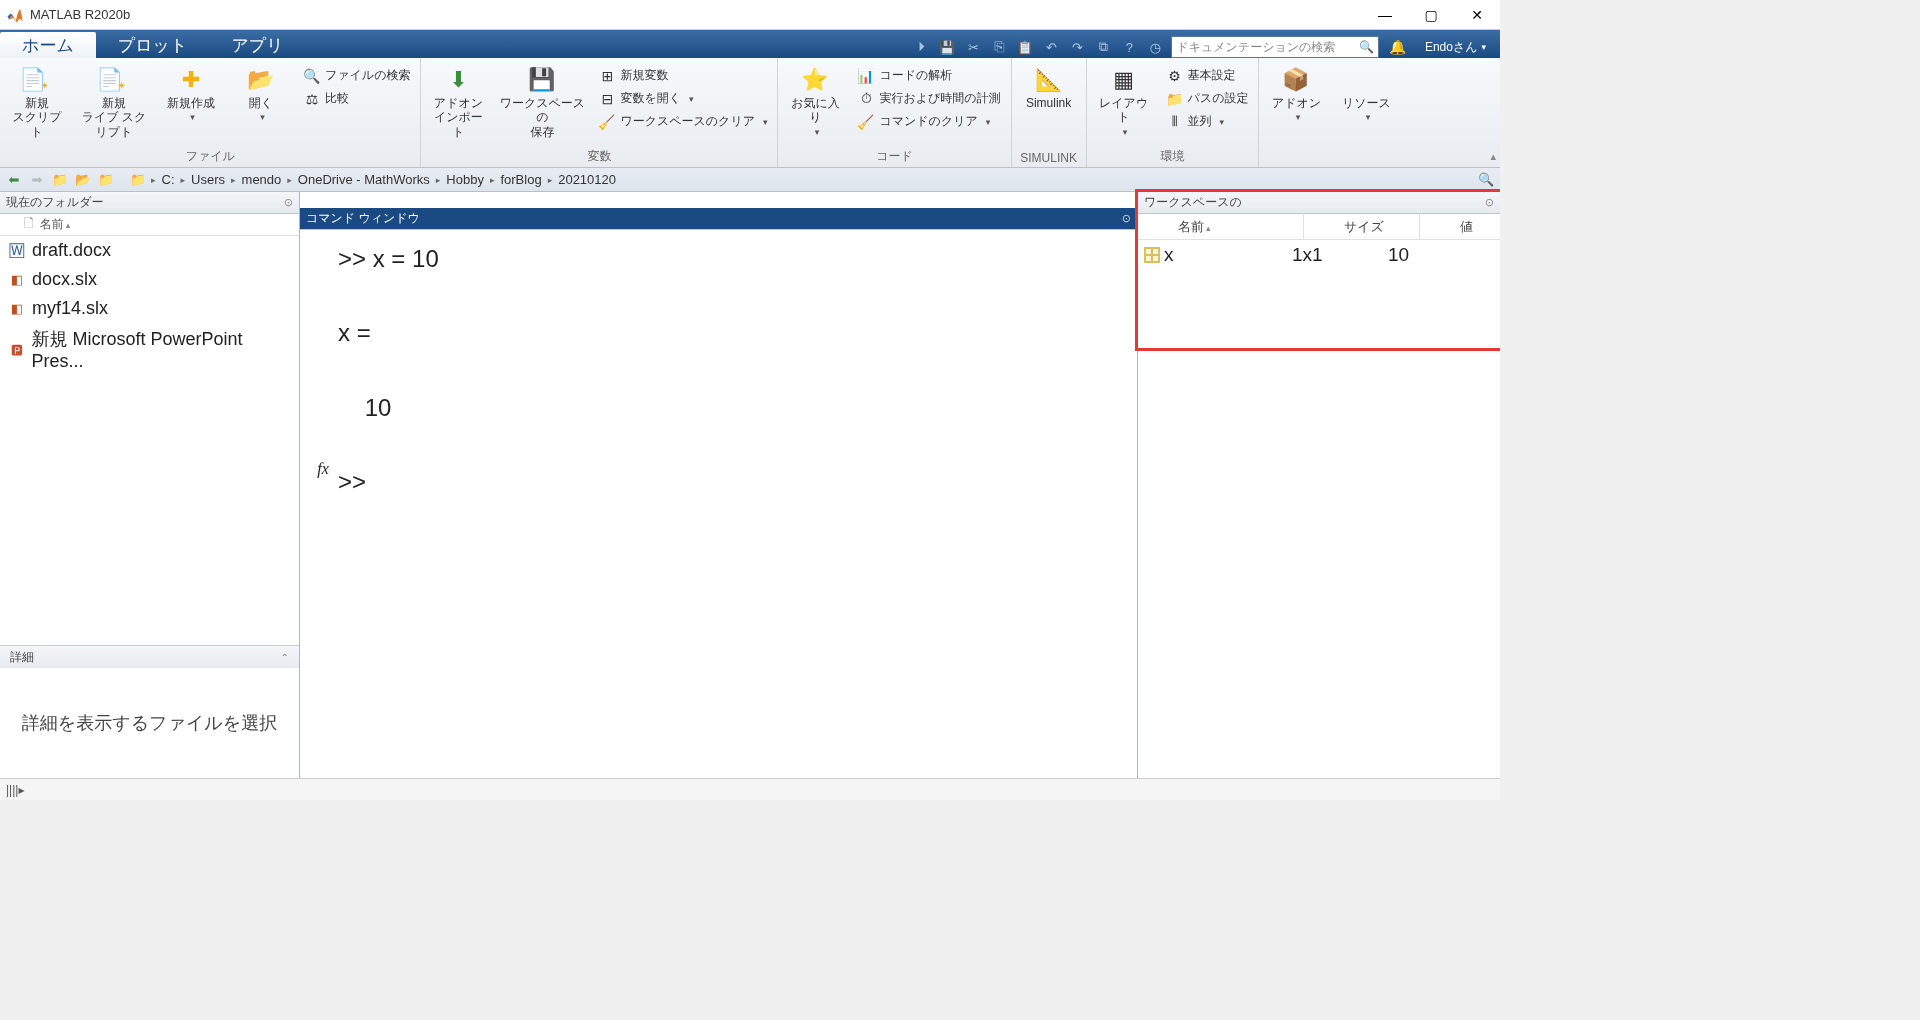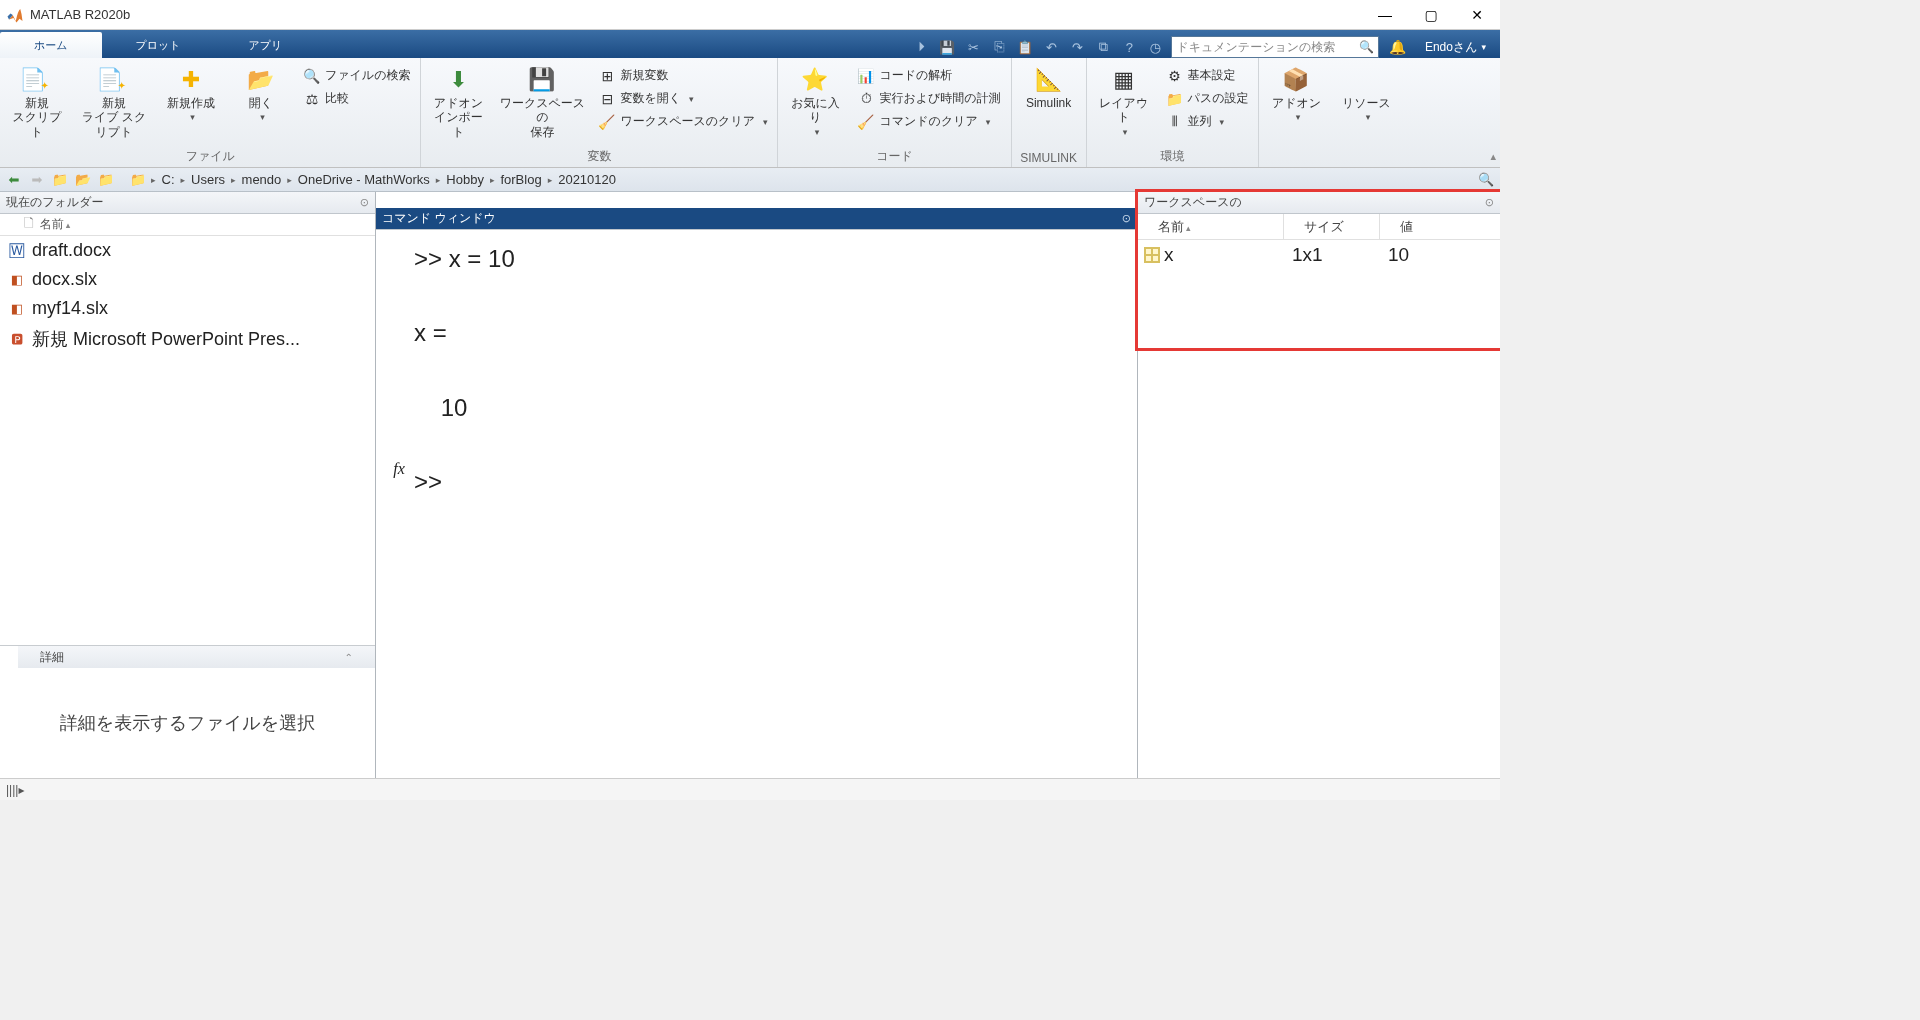--- a/index.html
+++ b/index.html
@@ -4,21 +4,21 @@
 <style>
 * { margin: 0; padding: 0; box-sizing: border-box; font-family: "Meiryo UI", "Yu Gothic UI", sans-serif; }
 body { width: 1500px; height: 800px; background: #f0f0f0; overflow: hidden; font-size: 13px; }
 
 .titlebar { height: 30px; background: #fff; display: flex; align-items: center; padding-left: 6px; border-bottom: 1px solid #ccc; }
 .titlebar .logo { width: 18px; height: 18px; margin-right: 6px; }
 .titlebar .title { flex: 1; font-size: 13px; color: #333; }
 .titlebar .winbtn { width: 46px; height: 30px; display: flex; align-items: center; justify-content: center; font-size: 14px; }
 
 .tabbar { height: 28px; background: linear-gradient(#3b6ea5, #1a4a82); display: flex; align-items: flex-end; }
-.tab { height: 26px; padding: 0 34px; color: #fff; display: flex; align-items: center; font-size: 11px; border-radius: 2px 2px 0 0; }
+.tab { height: 26px; padding: 0 22px; color: #fff; display: flex; align-items: center; font-size: 17px; border-radius: 2px 2px 0 0; }
 .tab.active { background: linear-gradient(#fff, #eef3f8); color: #1a4a82; }
 .tabbar .spacer { flex: 1; }
 .qat { display: flex; align-items: center; gap: 6px; padding-right: 6px; }
 .qat .qicon { width: 20px; height: 20px; display: flex; align-items: center; justify-content: center; color: #c0d6ed; opacity: 0.85; }
 .searchbox { height: 22px; width: 208px; background: #fff; border: 1px solid #579; display: flex; align-items: center; padding: 0 4px; color: #888; font-size: 12px; }
 .searchbox .mag { margin-left: auto; color: #336; }
 .user { color: #fff; padding: 0 8px; display: flex; align-items: center; gap: 4px; font-size: 12px; }
 .bell { color: #f7c948; font-size: 14px; padding: 0 4px; }
 
 .ribbon { background: linear-gradient(#f7f9fc, #e8ecf0); border-bottom: 1px solid #c0c0c0; display: flex; }
@@ -38,39 +38,39 @@
 .addrbar .crumb { color: #333; padding: 0 3px; }
 .addrbar .sep { color: #666; font-size: 9px; }
 
 .mainrow { display: flex; height: calc(100% - 30px - 28px - 110px - 24px - 22px); }
 .panel { display: flex; flex-direction: column; border-right: 1px solid #b0b6bc; }
 .panelhdr { height: 22px; background: linear-gradient(#f4f6f9, #e6eaef); border-bottom: 1px solid #c0c6cc; display: flex; align-items: center; padding: 0 6px; font-size: 12px; color: #444; }
 .panelhdr.active { background: #1a4a82; color: #fff; margin-top: 16px; }
 .panelhdr .dot { margin-left: auto; font-size: 11px; color: #888; }
 .panelhdr.active .dot { color: #c8d8ea; }
 
-.cf { width: 376px; background: #fff; }
+.cf { width: 300px; background: #fff; }
 .cf .colhdr { height: 22px; border-bottom: 1px solid #e0e0e0; display: flex; align-items: center; padding-left: 24px; font-size: 12px; color: #555; }
 .cf .filelist { flex: 1; overflow: auto; }
 .cf .filerow { display: flex; align-items: center; gap: 6px; padding: 4px 8px; font-size: 18px; color: #222; }
 .cf .ficon { width: 18px; height: 18px; display: flex; align-items: center; justify-content: center; font-size: 13px; }
 .cf .details { border-top: 1px solid #c8ccd0; }
-.cf .detailhdr { height: 22px; background: linear-gradient(#f4f6f9, #e6eaef); display: flex; align-items: center; padding: 0 22px; font-size: 12px; color: #444; margin-left: 18px; }
+.cf .detailhdr { height: 22px; background: linear-gradient(#f4f6f9, #e6eaef); display: flex; align-items: center; padding: 0 10px; font-size: 12px; color: #444; }
 .cf .detailbody { height: 110px; display: flex; align-items: center; justify-content: center; color: #444; font-size: 18px; }
 
 .cw { flex: 1; background: #fff; }
 .cw .content { flex: 1; padding: 10px 4px 4px 8px; font-family: "Consolas", monospace; font-size: 24px; color: #222; display: flex; }
 .cw .gutter { width: 30px; display: flex; flex-direction: column; align-items: center; padding-top: 220px; }
 .cw .lines { flex: 1; line-height: 1.55; }
 .cw .prompt { color: #222; }
 
 .ws { width: 362px; background: #fff; border-right: none; }
 .wsbox { border: 3px solid #e53935; margin: -3px; }
 .ws .colsrow { height: 26px; display: flex; border-bottom: 1px solid #e0e0e0; font-size: 13px; color: #444; }
-.ws .colsrow div { padding: 4px 20px; border-right: 1px solid #e0e0e0; }
+.ws .colsrow div { padding: 4px 20px; border-right: 1px solid #e0e0e0; margin-left: 20px; }
 .ws .c1 { width: 146px; } .ws .c2 { width: 96px; } .ws .c3 { flex: 1; border-right: none !important; }
 .ws .varrow { height: 30px; display: flex; align-items: center; font-size: 19px; color: #222; }
 .ws .varrow .c1 { display: flex; align-items: center; gap: 4px; padding-left: 6px; }
 .ws .varrow .vicon { width: 16px; height: 16px; background: #fff6cc; border: 1px solid #d8c060; display: grid; grid-template-columns: 1fr 1fr; grid-template-rows: 1fr 1fr; }
 .ws .varrow .vicon span { border: 0.5px solid #d8c060; }
 
 .statusbar { height: 22px; background: #f5f5f5; border-top: 1px solid #ccc; display: flex; align-items: center; padding: 0 6px; font-size: 12px; color: #555; }
 
 svg { display: block; }
 </style>

